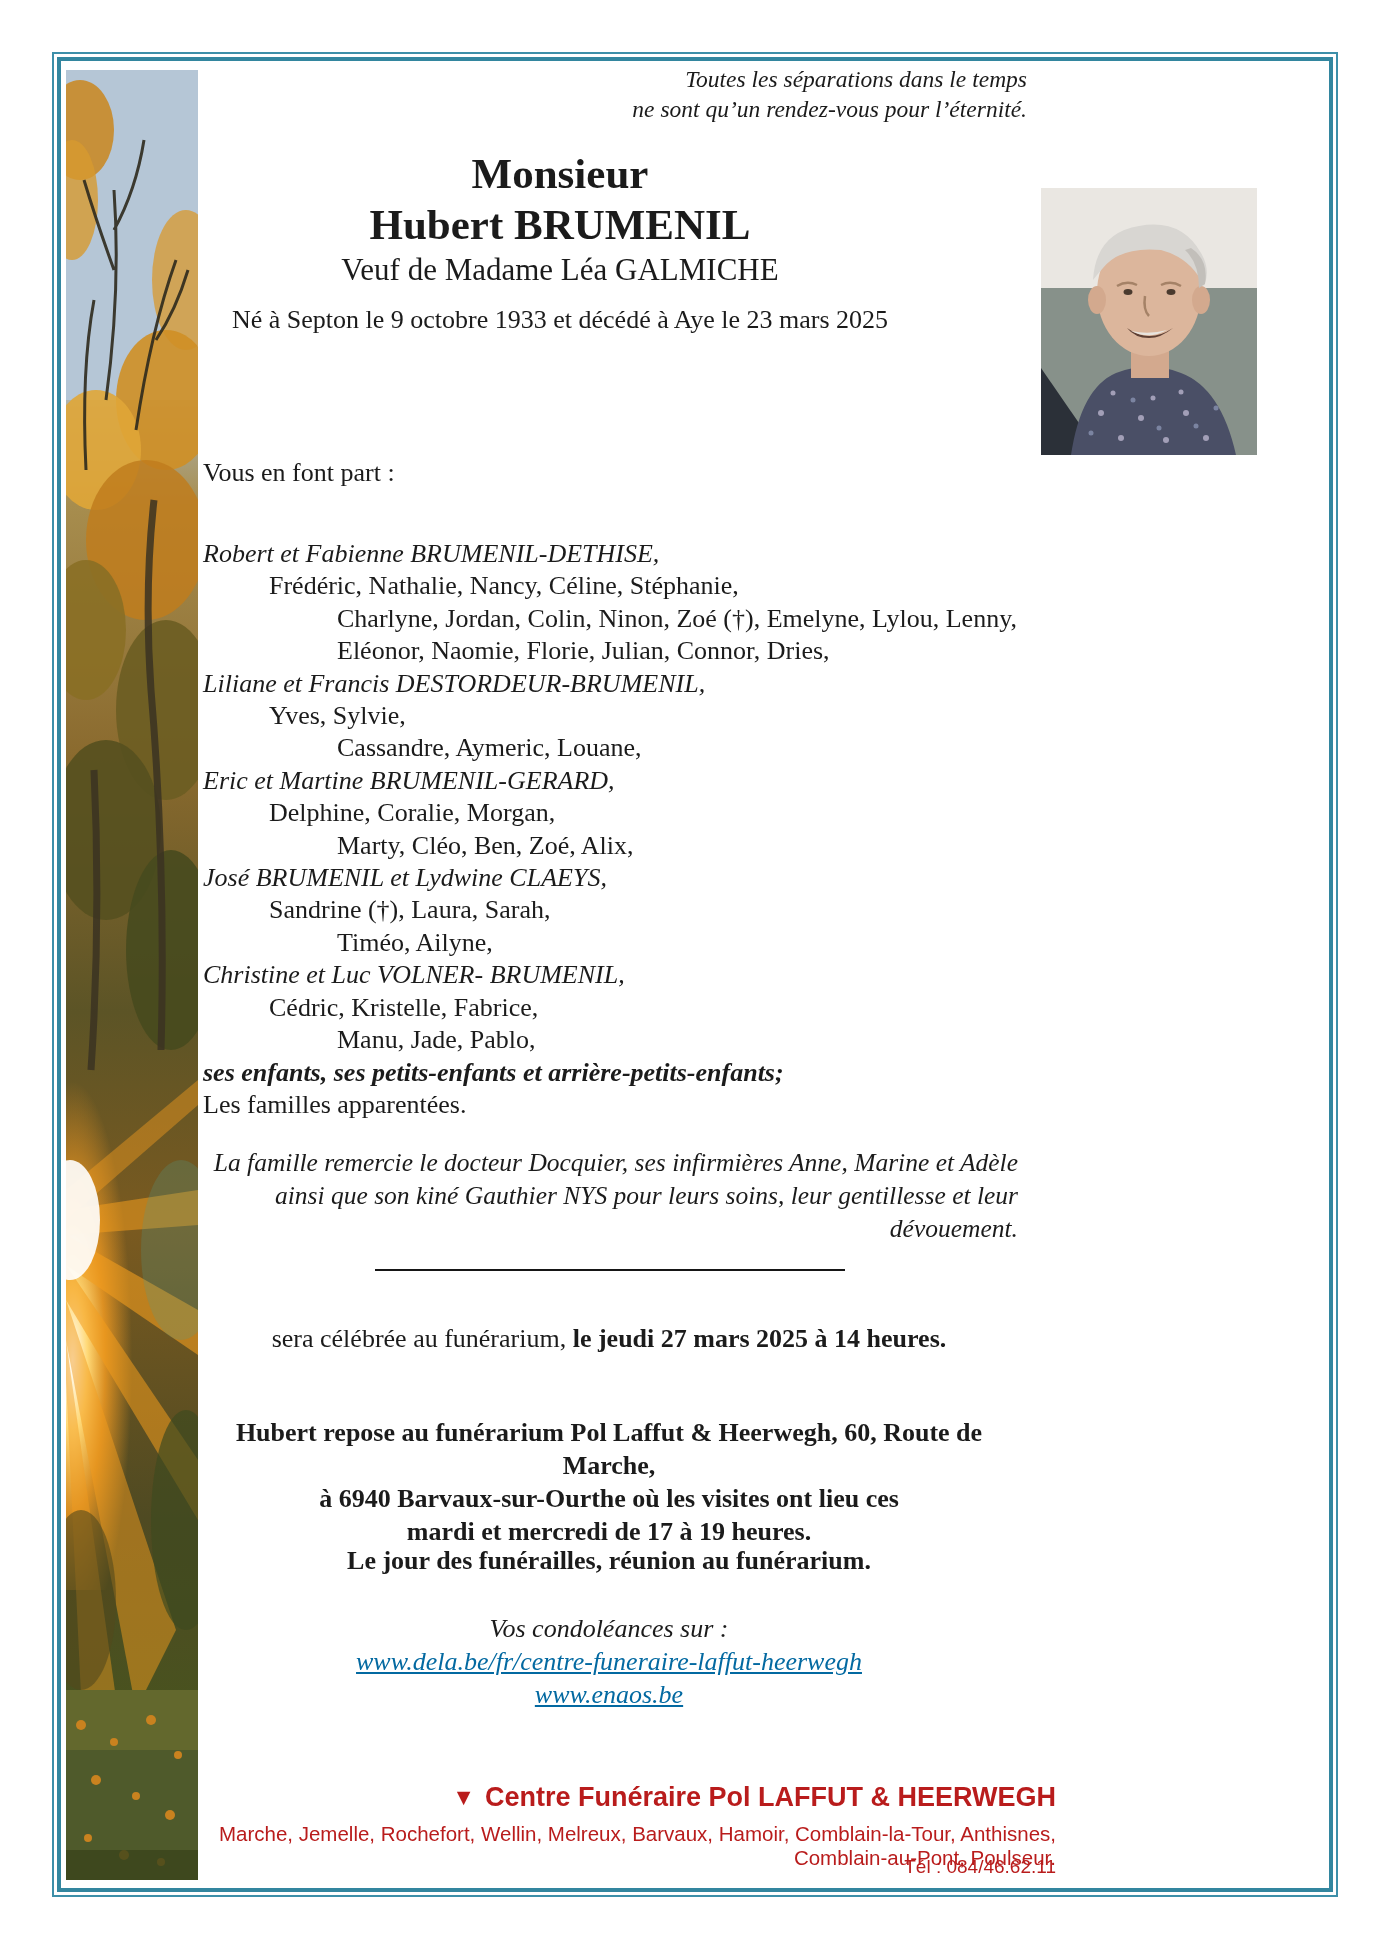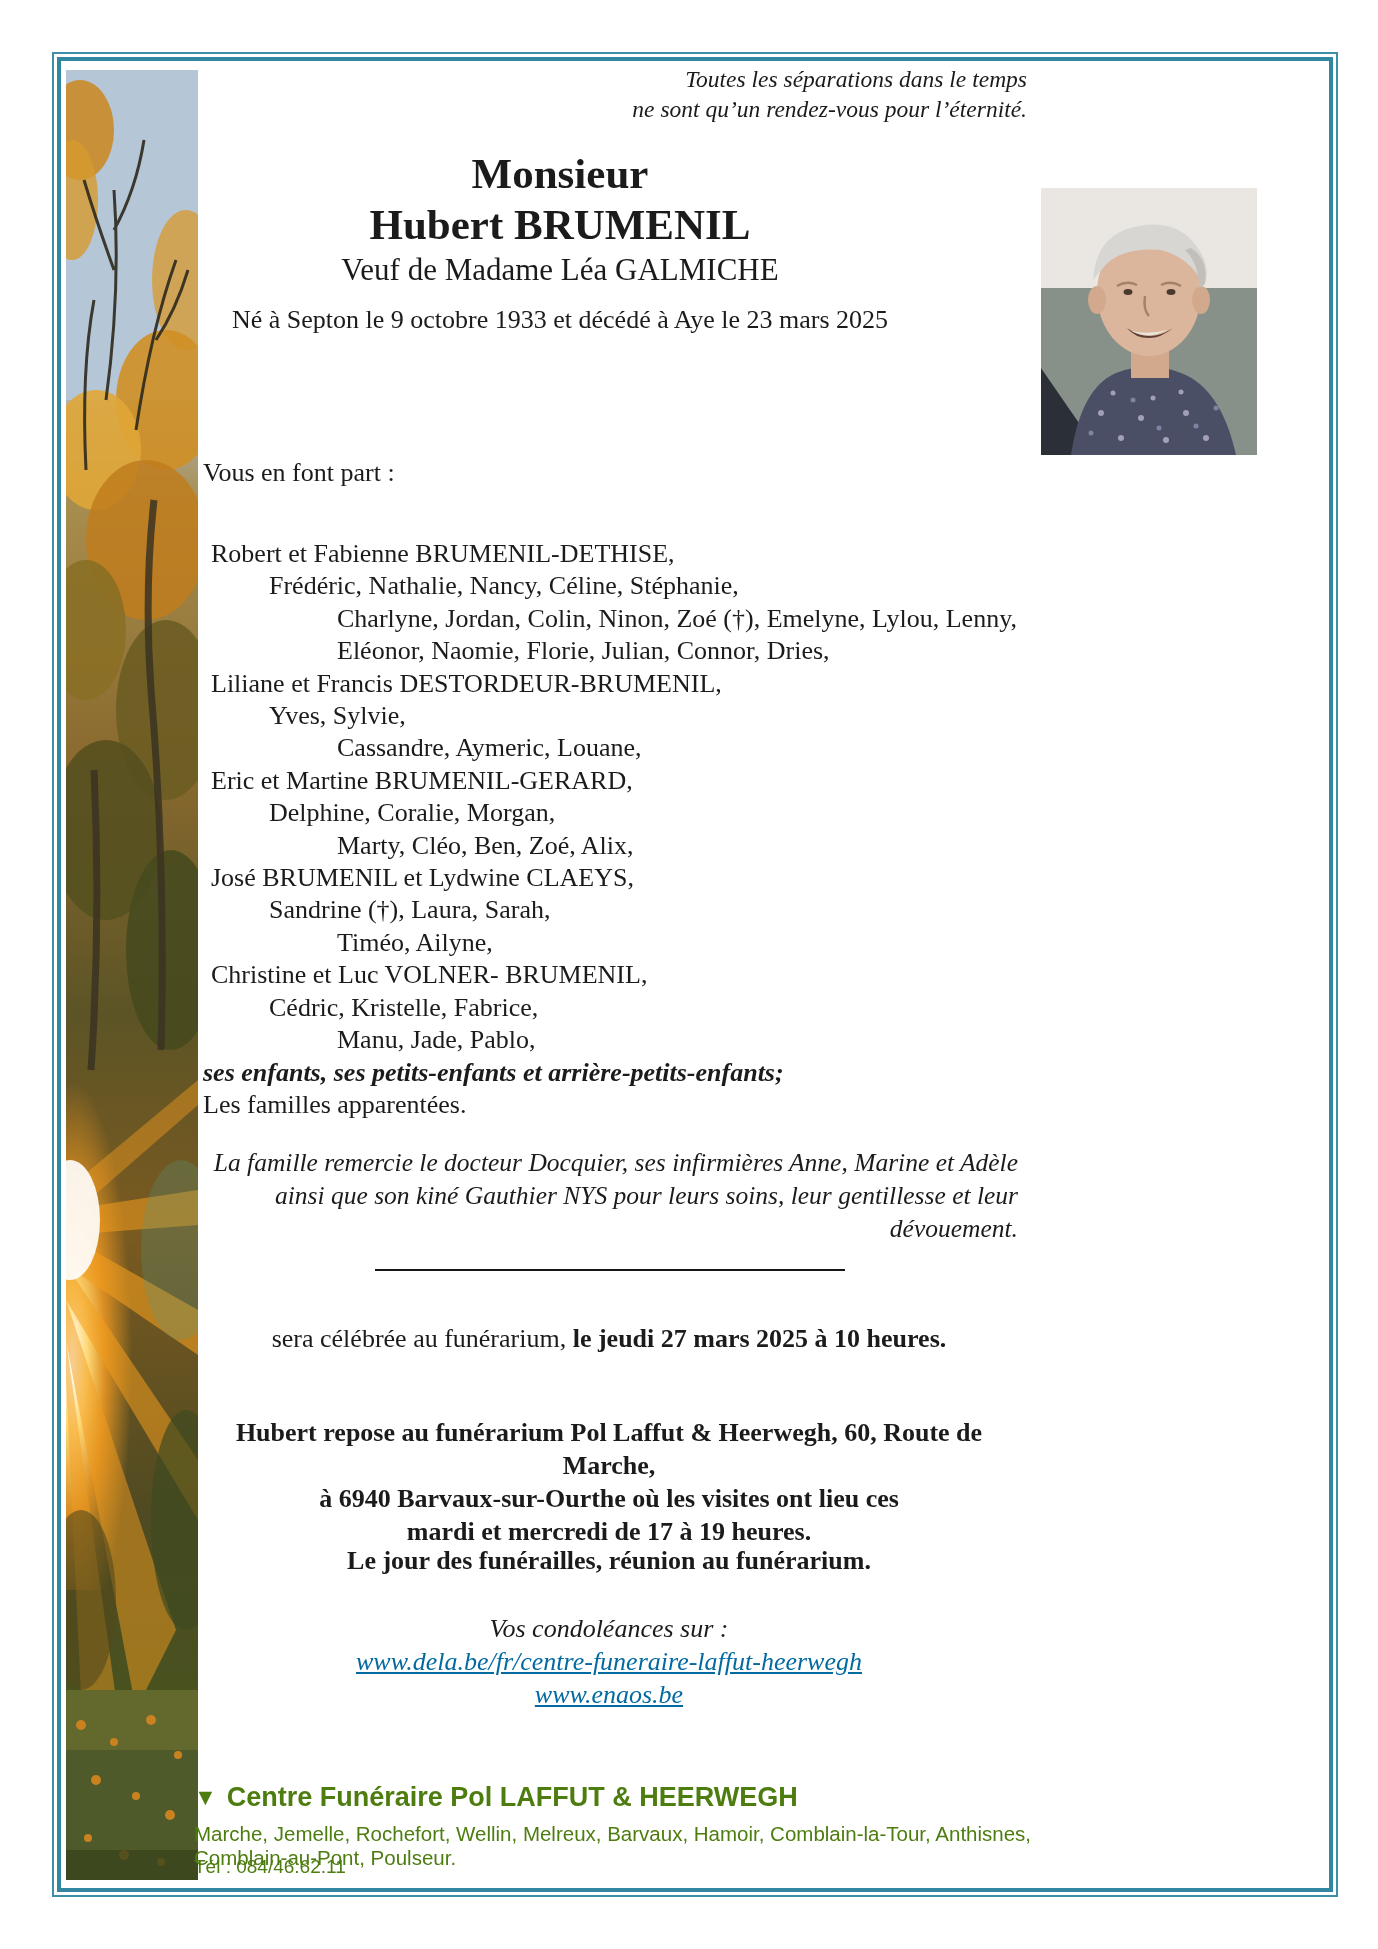--- a/index.html
+++ b/index.html
@@ -30,40 +30,40 @@
   }
   .titleblock{position:absolute;left:200px;top:148px;width:720px;text-align:center;}
   .title-line{font-size:43px;font-weight:bold;line-height:51px;}
   .subtitle{font-size:31px;line-height:40px;}
   .birth{position:absolute;left:200px;top:305px;width:720px;text-align:center;font-size:26px;}
 
   .intro{position:absolute;left:203px;top:458px;font-size:26px;}
 
   .familyblock{position:absolute;left:203px;top:538px;width:772px;font-size:26px;}
   .fline{line-height:32.4px;white-space:nowrap;}
-  .ind0{margin-left:8px;}
+  .ind0{margin-left:0;font-style:italic;}
   .ind1{margin-left:66px;}
   .ind2{margin-left:134px;}
   .descendants{line-height:32.4px;text-align:left;font-weight:bold;font-style:italic;}
   .related{line-height:32.4px;}
 
   .thanks{position:absolute;left:198px;top:1146px;width:820px;text-align:right;
     font-style:italic;font-size:25.5px;line-height:33px;}
 
   .divider{position:absolute;left:375px;top:1269px;width:470px;border-bottom:2px solid #161616;}
 
   .centered{position:absolute;left:200px;width:818px;text-align:center;font-size:26px;line-height:33px;}
   .priere{top:1322px;}
   .repose{top:1416px;font-weight:bold;}
   .jour{top:1544px;font-weight:bold;}
   .condoleances{top:1612px;font-style:italic;}
   .condoleances a{color:#0369a1;text-decoration:underline;}
 
-  .footer{position:absolute;left:194px;width:848px;text-align:left;
-    font-family:"Liberation Sans", sans-serif;color:#4d7c0f;}
+  .footer{position:absolute;left:208px;width:848px;text-align:right;
+    font-family:"Liberation Sans", sans-serif;color:#b91c1c;}
   .footer-brand{top:1782px;font-size:27px;font-weight:bold;}
   .footer-brand .tri{font-size:23px;vertical-align:1px;margin-right:10px;}
   .footer-cities{top:1822px;font-size:20.5px;}
   .footer-phone{top:1856px;font-size:19px;}
   .bold{font-weight:bold;}
 </style>
 </head>
 <body>
 
 <div class="page">
@@ -239,21 +239,21 @@
   </div>
 
   <div class="thanks">
     <div>La famille remercie le docteur Docquier, ses infirmières Anne, Marine et Adèle</div>
     <div>ainsi que son kiné Gauthier NYS pour leurs soins, leur gentillesse et leur dévouement.</div>
   </div>
 
   <div class="divider"></div>
 
   <div class="centered priere">
-    <div><span>sera célébrée au funérarium, </span><span class="bold">le jeudi 27 mars 2025 à 10 heures.</span></div>
+    <div><span>sera célébrée au funérarium, </span><span class="bold">le jeudi 27 mars 2025 à 14 heures.</span></div>
   </div>
 
   <div class="centered repose">
     <div>Hubert repose au funérarium Pol Laffut &amp; Heerwegh, 60, Route de Marche,</div>
     <div>à 6940 Barvaux-sur-Ourthe où les visites ont lieu ces</div>
     <div>mardi et mercredi de 17 à 19 heures.</div>
   </div>
 
   <div class="centered jour">Le jour des funérailles, réunion au funérarium.</div>
 

